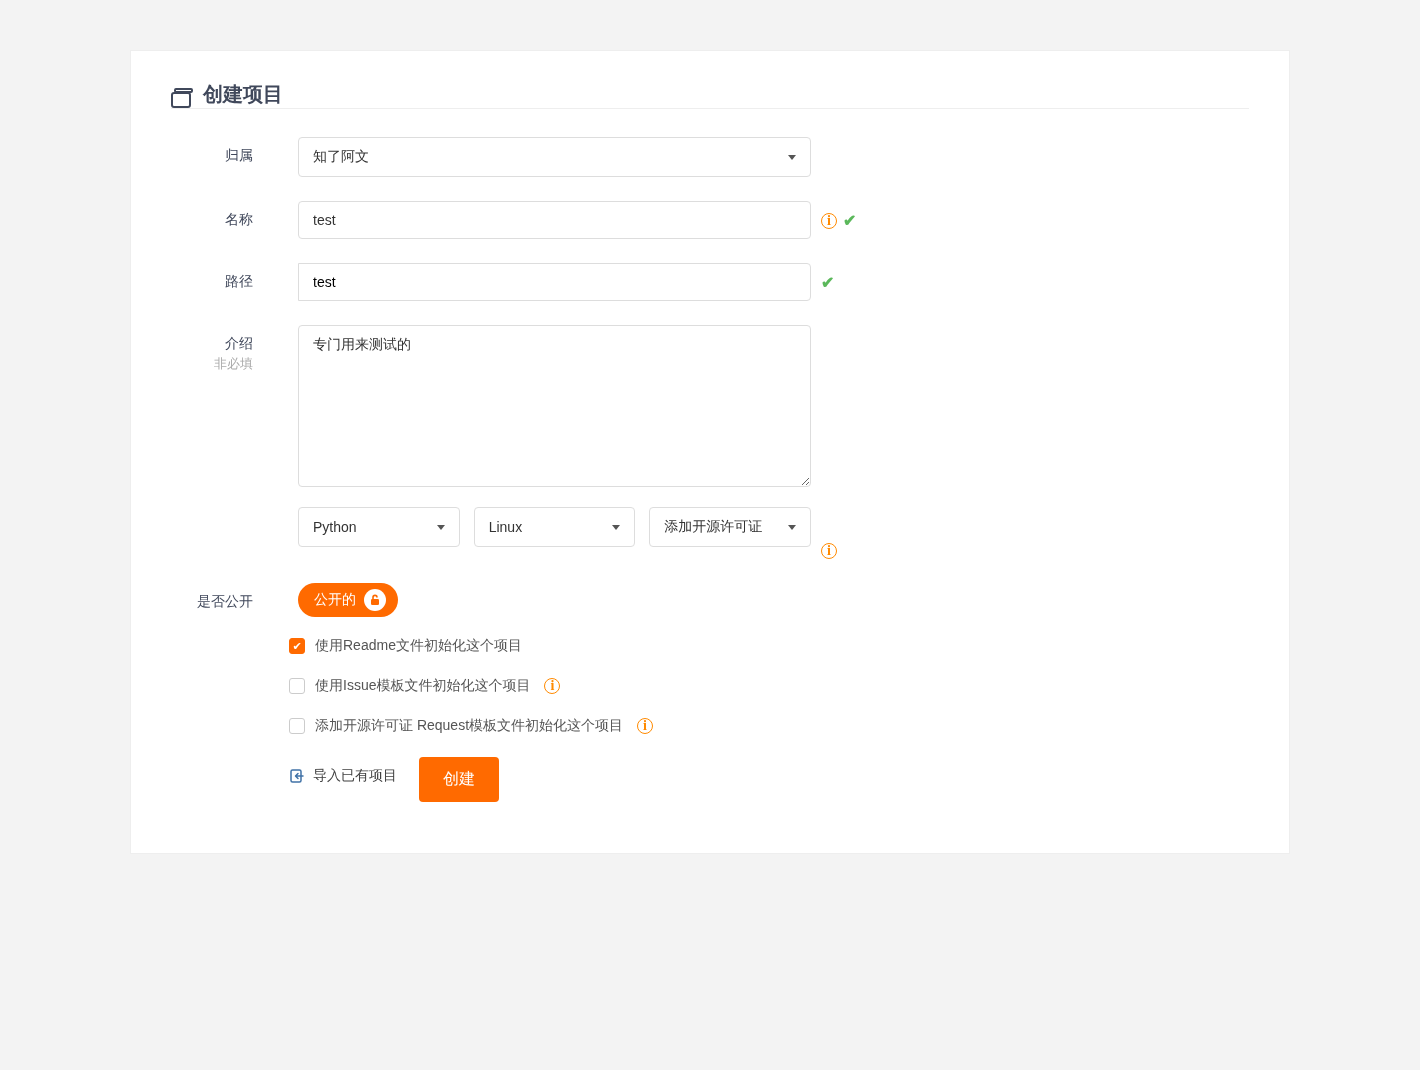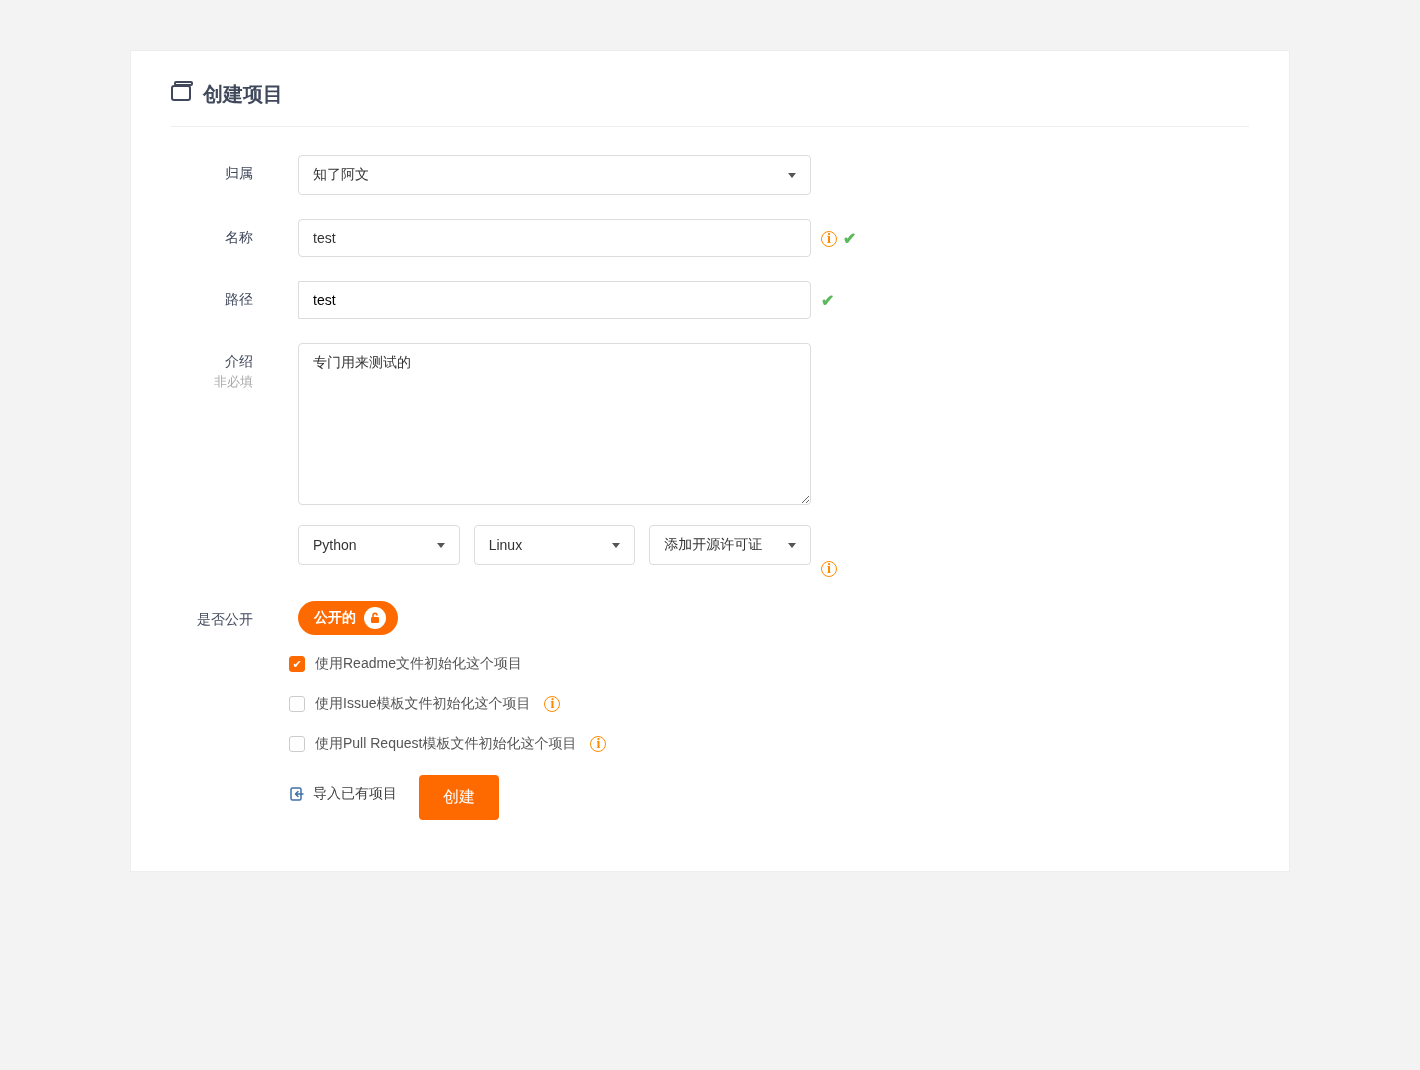--- a/index.html
+++ b/index.html
@@ -14,24 +14,23 @@
   .page {
     padding: 50px 130px 40px 130px;
   }
   .card {
     background: #fff;
     border: 1px solid #eee;
     padding: 30px 40px 40px 40px;
   }
   .header {
     display: flex;
-    align-items: flex-start;
+    align-items: flex-end;
     gap: 10px;
     border-bottom: 1px solid #eee;
-    padding-bottom: 18px;
     margin-bottom: 28px;
   }
   .header .title {
     font-size: 20px;
     font-weight: 700;
     color: #40485b;
   }
   .header .projects-icon svg { display:block; }
   .form-row {
     display: flex;
@@ -277,21 +276,21 @@
           </div>
         </div>
       </div>
       <div class="status-col" style="align-items:flex-end; height:100%; padding-top:218px;">
         <span class="info-icon"></span>
       </div>
     </div>
 
     <div class="form-row" style="margin-bottom:20px;">
       <div class="label-col"><span>是否公开</span></div>
-      <div class="field-col" style="flex-direction:row;font-weight:bold;">
+      <div class="field-col" style="flex-direction:row;">
         <span class="toggle-pill">
           <span>公开的</span>
           <span class="lock-circle">
             <svg width="12" height="12" viewBox="0 0 12 12">
               <rect x="2" y="5" width="8" height="6" rx="1.3" fill="#ff6a00"></rect>
               <path d="M4 5 V3.4 A2 2 0 0 1 8 3.4" fill="none" stroke="#ff6a00" stroke-width="1.6"></path>
             </svg>
           </span>
         </span>
       </div>
@@ -302,21 +301,21 @@
         <span class="checkbox checked"></span>
         <span>使用Readme文件初始化这个项目</span>
       </div>
       <div class="checkbox-row">
         <span class="checkbox"></span>
         <span>使用Issue模板文件初始化这个项目</span>
         <span class="info-icon inline-info"></span>
       </div>
       <div class="checkbox-row">
         <span class="checkbox"></span>
-        <span>使用Pull Request模板文件初始化这个项目</span>
+        <span>添加开源许可证 Request模板文件初始化这个项目</span>
         <span class="info-icon inline-info"></span>
       </div>
 
       <div class="import-link">
         <span>
           <svg width="16" height="16" viewBox="0 0 16 16">
             <rect x="2" y="2" width="10" height="12" rx="1.5" fill="none" stroke="#4072a7" stroke-width="1.5"></rect>
             <path d="M14 8 H7 M9 5.5 L6.5 8 L9 10.5" fill="none" stroke="#4072a7" stroke-width="1.5" stroke-linecap="round" stroke-linejoin="round"></path>
           </svg>
         </span>

